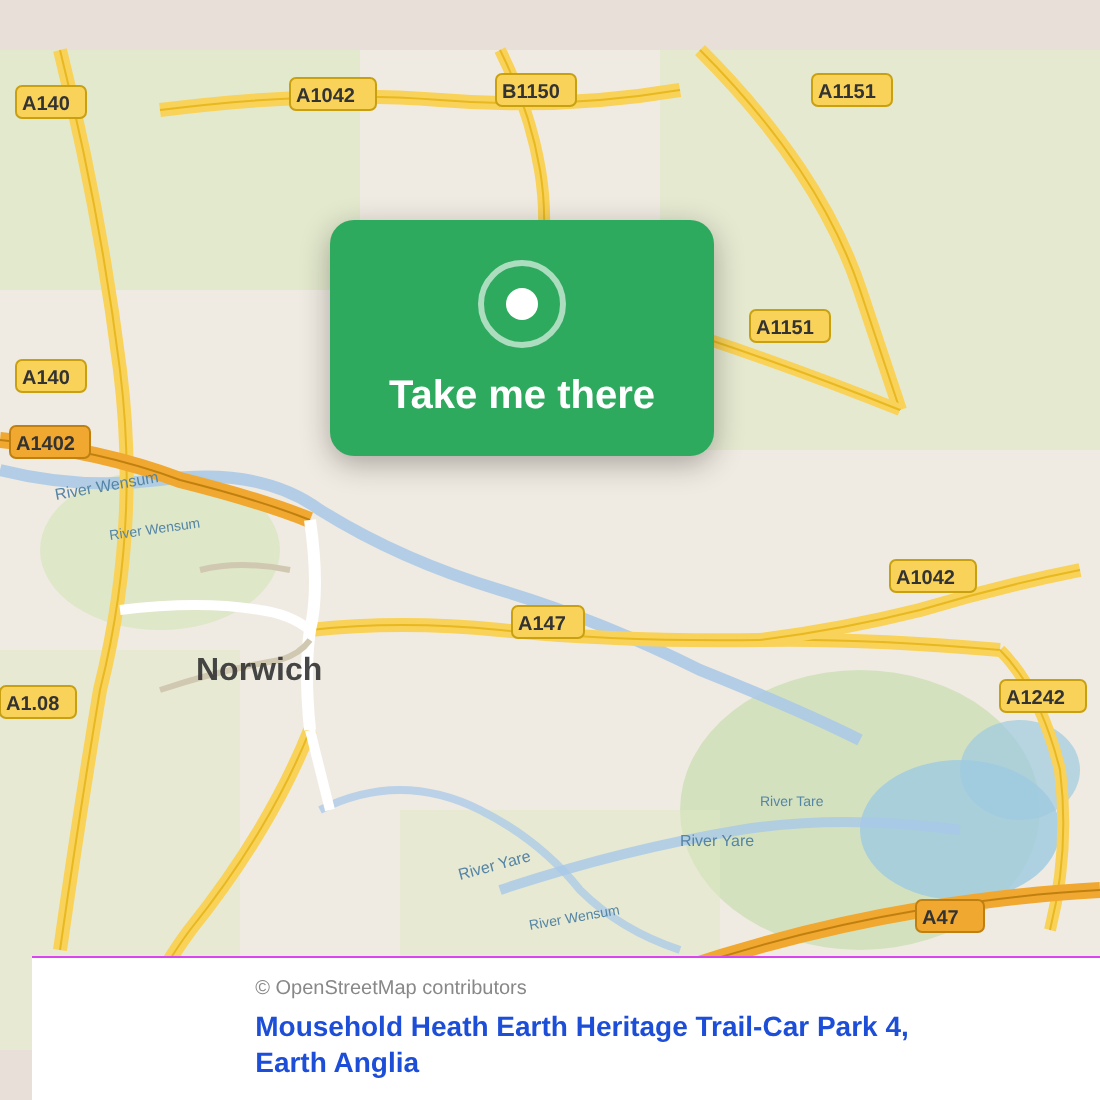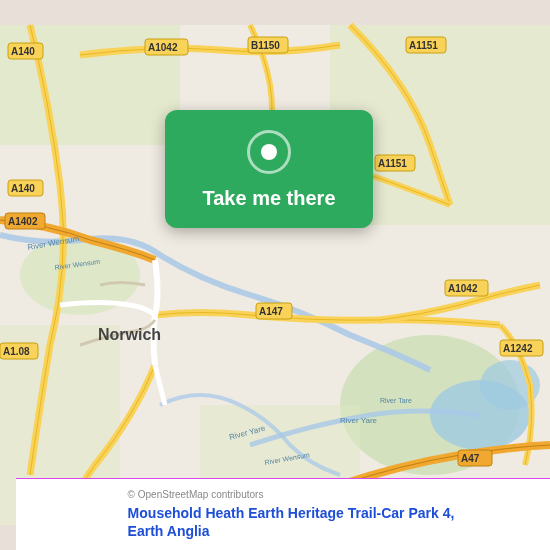--- a/index.html
+++ b/index.html
@@ -17,21 +17,21 @@
       position: relative;
       background-color: #e8e0d8;
       overflow: hidden;
     }
 
     
     .cta-card {
       position: absolute;
       top: 110px;
       left: 165px;
-      width: 208px;
+      width: 192px;
       background: #2eaa5e;
       border-radius: 12px;
       padding: 20px 15px 18px;
       display: flex;
       flex-direction: column;
       align-items: center;
       box-shadow: 0 4px 15px rgba(0,0,0,0.3);
       z-index: 10;
     }
 

